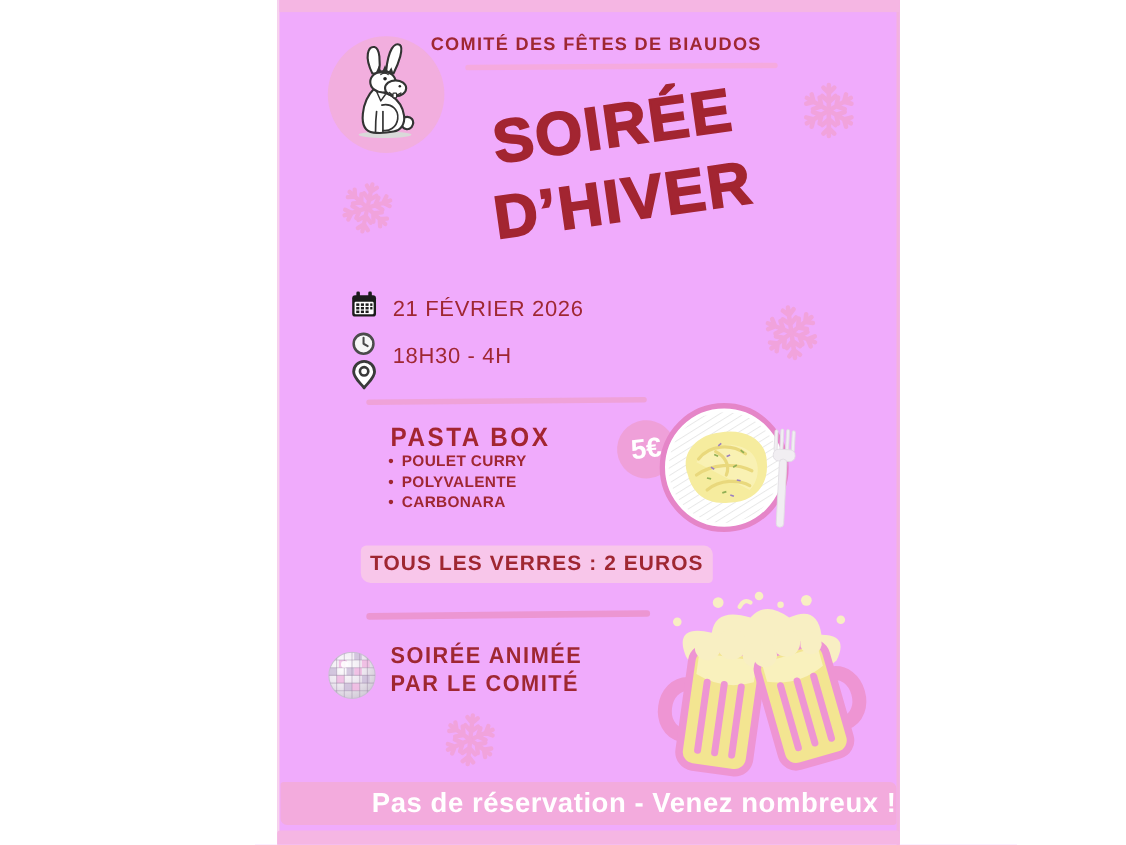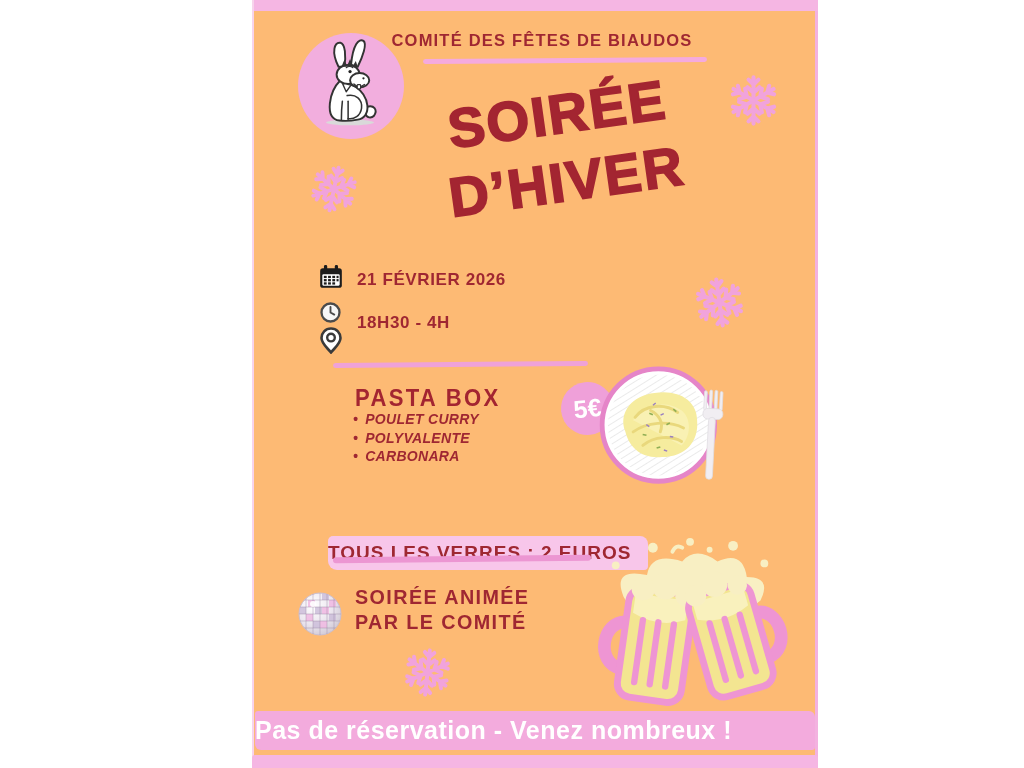--- a/index.html
+++ b/index.html
@@ -2,21 +2,21 @@
 <html style="--red-title: #a32531; --red-text: #9f2732; --pink-strip: #f5b6e3; --pink-circle: #f2aede; --pink-underline: #f5aade; --pink-underline2: #efa2d8; --pink-badge: #efa0d9; --pink-banner: #f8c6ea; --pink-deco: #ec96d2; --pink-footer: #f3abdd; --pink-snow: #f1a3dc; --pink-edge: #f3b2e0; --pink-edge-faint: #f7d4ec; --beer-pink: #ee95d3; --beer-yellow: #f3e591; --foam-cream: #f8efc3; --plate-rim: #e585c8;"><head>
 <meta charset="utf-8">
 <style>
   html,body{margin:0;padding:0;}
   body{
     width:1024px;height:768px;background:#ffffff;overflow:hidden;
     font-family:"Liberation Sans",sans-serif;position:relative;
   }
   #poster{
     position:absolute;left:252px;top:0;width:566px;height:768px;
-    background:#fdba74;
+    background:#f0abfc;
   }
   .abs{position:absolute;}
   
   .edge-left{left:0;top:0;width:2px;height:768px;background:var(--pink-edge-faint,#f7d4ec);}
   .edge-right{left:563px;top:0;width:3px;height:768px;background:var(--pink-edge,#f3b2e0);}
   .strip-top{left:2px;top:0;width:564px;height:11px;background:var(--pink-strip,#f5b6e3);}
   .strip-bottom{left:0;top:755px;width:566px;height:13px;background:var(--pink-strip,#f5b6e3);border-radius:3px 3px 0 0;}
   
   .mascot-circle{left:46px;top:33px;width:106px;height:106px;border-radius:50%;
     background:var(--pink-circle,#f2aede);display:flex;align-items:center;justify-content:center;}
@@ -27,55 +27,55 @@
   .title{left:148px;top:80px;width:324px;text-align:center;transform:rotate(-8deg);
     color:var(--red-title,#a32531);font-size:55px;font-weight:bold;line-height:1.24;
     letter-spacing:2px;-webkit-text-stroke:1.8px var(--red-title,#a32531);}
   
   .sf{color:var(--pink-snow,#f1a3dc);}
   .sf-a{left:474px;top:73px;width:55px;height:55px;}
   .sf-b{left:56px;top:163px;width:52px;height:52px;transform:rotate(12deg);}
   .sf-c{left:440px;top:275px;width:55px;height:55px;transform:rotate(-8deg);}
   .sf-d{left:149px;top:646px;width:53px;height:53px;transform:rotate(6deg);}
   
-  .detail-text{font-size:17px;font-weight:bold;letter-spacing:.6px;color:var(--red-text,#9f2732);white-space:nowrap;}
+  .detail-text{font-size:20px;font-weight:normal;letter-spacing:.6px;color:var(--red-text,#9f2732);white-space:nowrap;}
   .d-date{left:105px;top:270px;}
   .d-time{left:105px;top:313px;}
   .d-venue{left:105px;top:333px;}
   .i-cal{left:66px;top:264px;}
   .i-clock{left:67px;top:301px;}
   .i-pin{left:68px;top:327px;}
   .underline-2{left:81px;top:362px;width:255px;height:5px;border-radius:3px;
     background:var(--pink-underline2,#efa2d8);transform:rotate(-.5deg);}
   
   .menu-heading{left:103px;top:384px;font-size:24px;font-weight:bold;letter-spacing:2.5px;
     color:var(--red-title,#a32531);transform:scaleX(.92);transform-origin:left;white-space:nowrap;}
   .menu-list{left:101px;top:410px;margin:0;padding:0;list-style:none;}
   .menu-list li{font-size:14px;font-weight:bold;line-height:18.5px;letter-spacing:.3px;
-    color:var(--red-text,#9f2732);white-space:nowrap;font-style:italic;}
+    color:var(--red-text,#9f2732);white-space:nowrap;}
   .menu-list li::before{content:"•";margin-right:7px;}
   .price-badge{left:309px;top:382px;width:53px;height:53px;border-radius:50%;
     background:var(--pink-badge,#efa0d9);color:#ffffff;font-size:25px;font-weight:bold;
     display:flex;align-items:center;justify-content:center;transform:rotate(-6deg);}
   .plate{left:344px;top:364px;}
   
   .banner-drinks{left:76px;top:496px;width:320px;height:34px;border-radius:5px 8px 4px 9px;
     background:var(--pink-banner,#f8c6ea);color:var(--red-text,#9f2732);
-    font-size:19px;font-weight:bold;letter-spacing:1px;line-height:34px;white-space:nowrap;margin-top:40px;}
+    font-size:19px;font-weight:bold;letter-spacing:1px;line-height:34px;text-align:center;white-space:nowrap;}
   .deco-line{left:81px;top:556px;width:258px;height:6px;border-radius:4px;
     background:var(--pink-deco,#ec96d2);transform:rotate(-.6deg);}
   
   .disco{left:46px;top:592px;}
   .anim-text{left:103px;top:584px;font-size:21px;font-weight:bold;letter-spacing:1.5px;
     line-height:25px;color:var(--red-text,#9f2732);transform:scaleX(.94);transform-origin:left;white-space:nowrap;}
   .beers{left:342px;top:536px;}
   
   .banner-footer{left:3px;top:711px;width:560px;height:39px;border-radius:3px 6px 3px 6px;
     background:var(--pink-footer,#f3abdd);color:#ffffff;font-size:25px;font-weight:bold;
-    letter-spacing:.5px;line-height:39px;text-align:left;white-space:nowrap;}
+    letter-spacing:.5px;line-height:39px;text-align:right;white-space:nowrap;}
 </style>
 </head>
 <body>
 
 <svg width="0" height="0" style="position:absolute" aria-hidden="true">
   <defs>
     <symbol id="snowflake" viewBox="-50 -50 100 100">
       <g fill="none" stroke="currentColor" stroke-width="7.5" stroke-linecap="round">
         <g>
             <path d="M0,0 L0,-42 M-11,-24 L0,-14 L11,-24 M-9,-38 L0,-29 L9,-38"></path>

